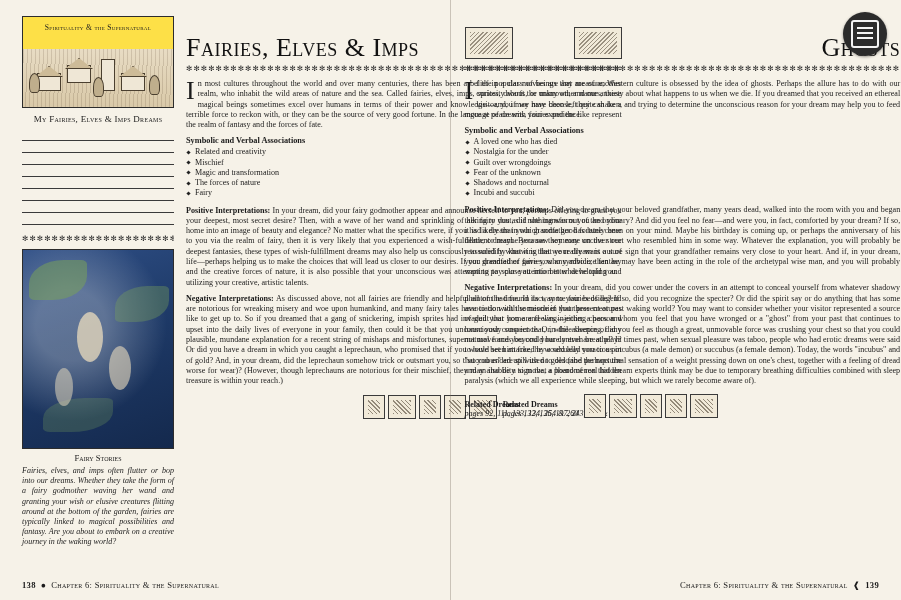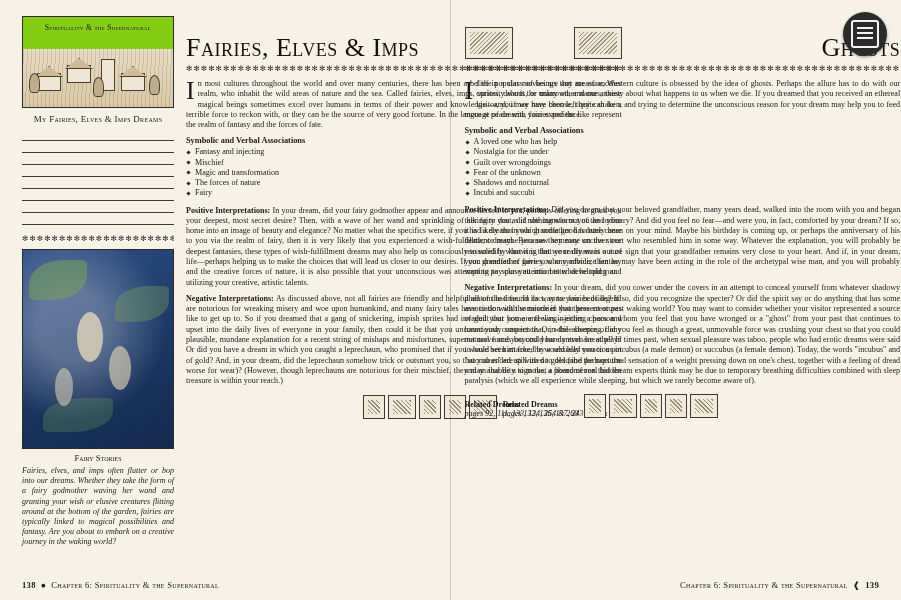--- a/index.html
+++ b/index.html
@@ -62,21 +62,21 @@
     margin:6px 0 5px;letter-spacing:.3px;
   }
   .lines{margin:0;}
   .lines .ln{border-bottom:1px solid #3a3a3a;height:11px;}
 
   
   .art-frame{
     border:1px solid #2c2c2c;box-sizing:border-box;position:relative;overflow:hidden;
   }
   .art-village{
-    height:92px;background:#84cc16;
+    height:92px;background:#fde047;
   }
   .art-village .vlabel{
     position:absolute;left:0;right:0;top:6px;text-align:center;
     font-size:7.6px;font-variant:small-caps;line-height:9px;letter-spacing:.3px;
     color:#1d1d1d;
   }
   .hill{position:absolute;bottom:0;left:0;right:0;height:58px;
     background:
       repeating-linear-gradient(92deg, rgba(90,70,50,.18) 0 1px, transparent 1px 4px),
       linear-gradient(#e8dcc4,#d9c9a8);
@@ -215,21 +215,21 @@
           <div class="header-glyph"></div>
         </div>
         <div class="rule-stars">✻✻✻✻✻✻✻✻✻✻✻✻✻✻✻✻✻✻✻✻✻✻✻✻✻✻✻✻✻✻✻✻✻✻✻✻✻✻✻✻✻✻✻✻✻✻✻✻✻✻✻✻✻✻✻✻✻✻✻</div>
 
         <p class="body">
           <span class="dropcap">I</span><span>n most cultures throughout the world and over many centuries, there has been a belief in a class of beings that are of another realm, who inhabit the wild areas of nature and the sea. Called fairies, elves, imps, sprites, dwarfs, or many other names, these magical beings sometimes excel over humans in terms of their power and knowledge—and, if we may choose, they can be a terrible force to reckon with, or they can be the source of very good fortune. In the language of dreams, fairies and the like represent the realm of fantasy and the forces of fate.</span>
         </p>
 
         <div class="sec-head">Symbolic and Verbal Associations</div>
         <ul class="assoc">
-          <li>Fantasy and injecting</li>
+          <li>Related and creativity</li>
           <li>Mischief</li>
           <li>Magic and transformation</li>
           <li>The forces of nature</li>
           <li>Fairy</li>
         </ul>
 
         <p class="body">
           <span class="lead">Positive Interpretations:</span><span> In your dream, did your fairy godmother appear and announce herself to you, perhaps offering to grant you your deepest, most secret desire? Then, with a wave of her wand and sprinkling of her fairy dust, did she transform you and your home into an image of beauty and elegance? No matter what the specifics were, if you had a dream in which some good fortune came to you via the realm of fairy, then it is very likely that you experienced a wish-fulfillment dream. Because they may uncover our deepest fantasies, these types of wish-fulfillment dreams may also help us consciously to solidify what it is that we really want out of life—perhaps helping us to make the choices that will lead us closer to our desires. If you dreamed of fairies, who symbolize fantasy and the creative forces of nature, it is also possible that your unconscious was attempting to spur you into better developing and utilizing your creative, artistic talents.</span>
         </p>
 
@@ -271,21 +271,21 @@
           <h1 class="chapter-title right">Ghosts</h1>
         </div>
         <div class="rule-stars">✻✻✻✻✻✻✻✻✻✻✻✻✻✻✻✻✻✻✻✻✻✻✻✻✻✻✻✻✻✻✻✻✻✻✻✻✻✻✻✻✻✻✻✻✻✻✻✻✻✻✻✻✻✻✻✻✻✻✻</div>
 
         <p class="body">
           <span class="dropcap">I</span><span>f the popular movies are any measure, Western culture is obsessed by the idea of ghosts. Perhaps the allure has to do with our curiosity about the unknown, and our anxiety about what happens to us when we die. If you dreamed that you received an ethereal visitor, you may have been left quite shaken, and trying to determine the unconscious reason for your dream may help you to feed more at peace with your experience.</span>
         </p>
 
         <div class="sec-head">Symbolic and Verbal Associations</div>
         <ul class="assoc">
-          <li>A loved one who has help</li>
+          <li>A loved one who has died</li>
           <li>Nostalgia for the under</li>
           <li>Guilt over wrongdoings</li>
           <li>Fear of the unknown</li>
           <li>Shadows and nocturnal</li>
           <li>Incubi and succubi</li>
         </ul>
 
         <p class="body">
           <span class="lead">Positive Interpretations:</span><span> Did you dream that your beloved grandfather, many years dead, walked into the room with you and began talking to you as if nothing was out of the ordinary? And did you feel no fear—and were you, in fact, comforted by your dream? If so, it is likely that your grandfather has lately been on your mind. Maybe his birthday is coming up, or perhaps the anniversary of his death; or maybe you saw someone on the street who resembled him in some way. Whatever the explanation, you will probably be reassured by knowing that your dream is a sure sign that your grandfather remains very close to your heart. And if, in your dream, your grandfather gave you any advice, then he may have been acting in the role of the archetypal wise man, and you will probably want to pay close attention to what he told you.</span>
         </p>

